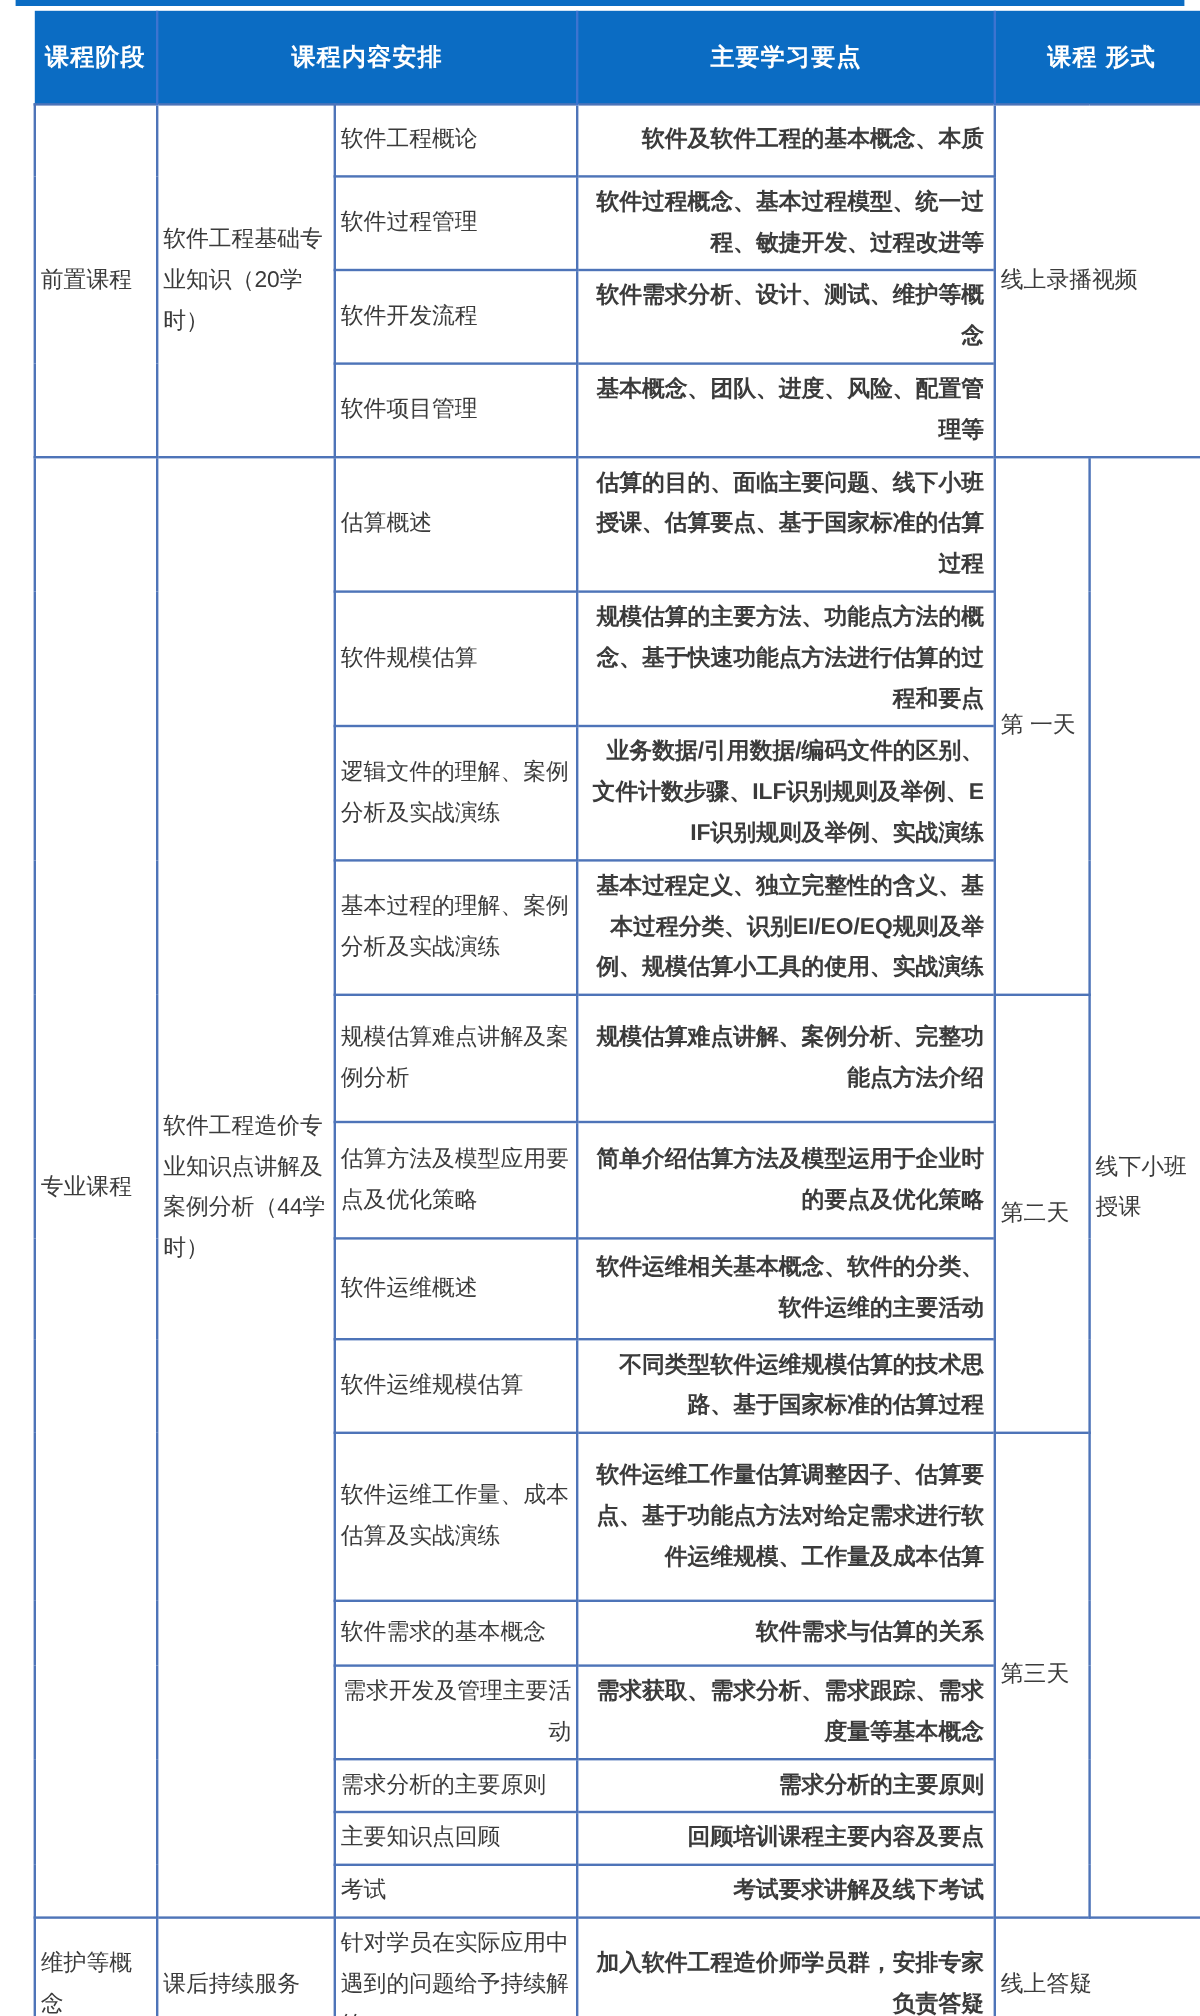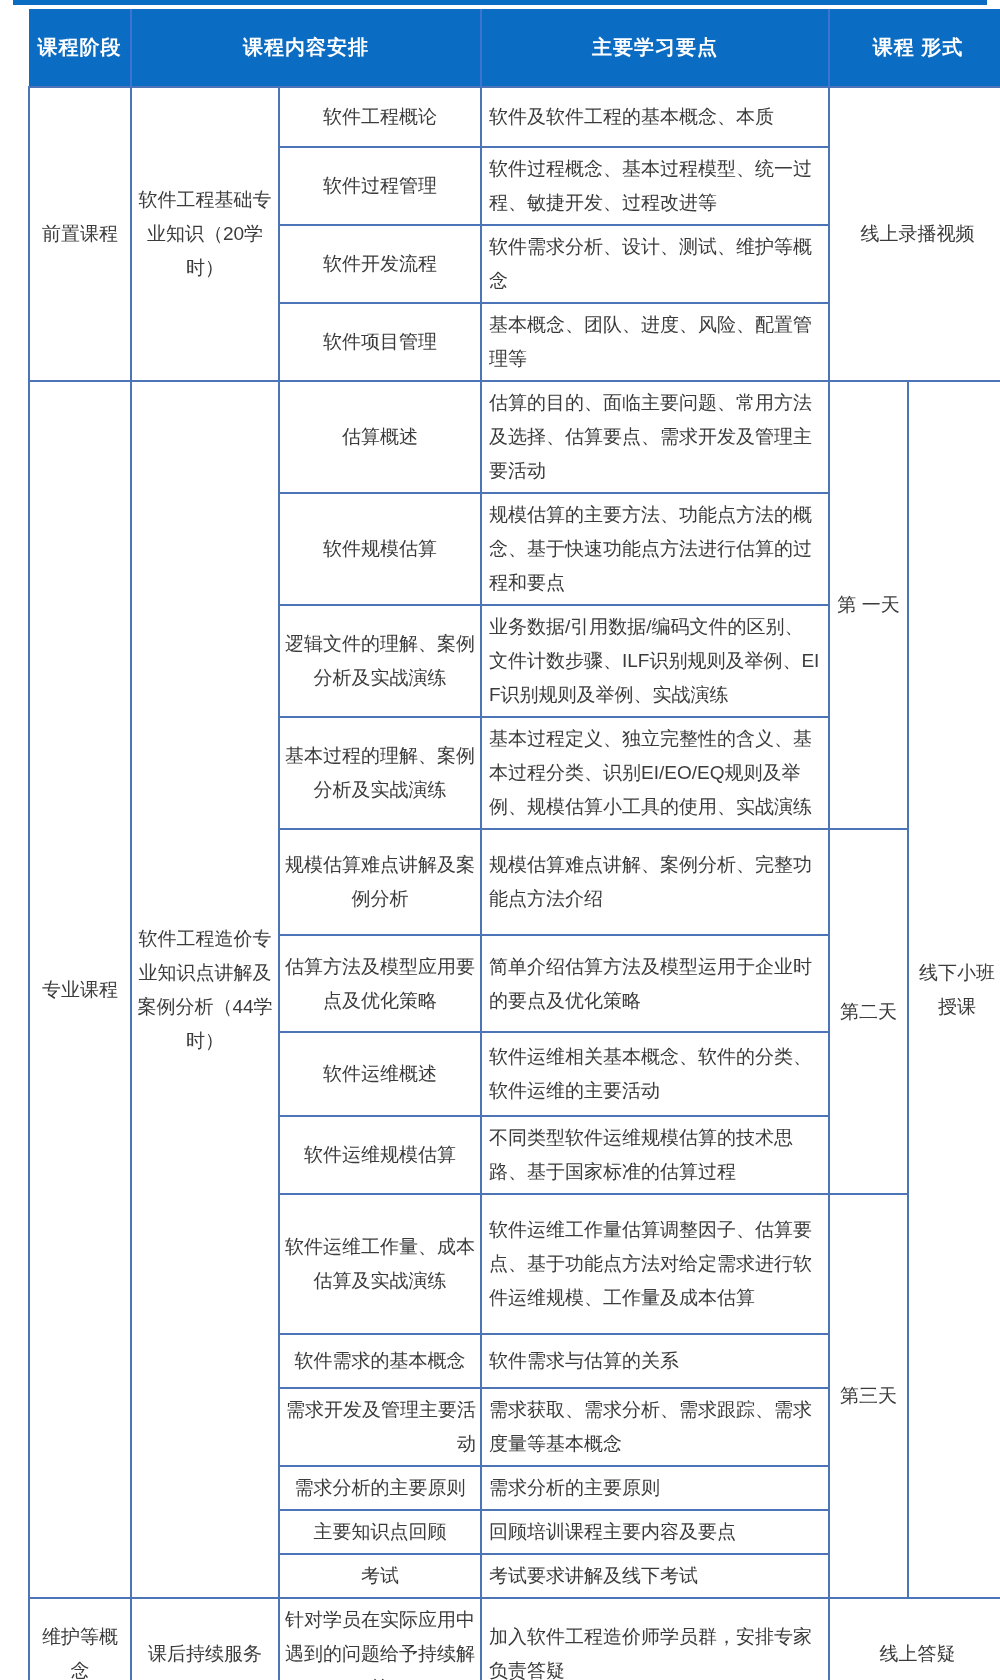--- a/index.html
+++ b/index.html
@@ -50,28 +50,28 @@
   }
   thead th:first-child { border-left: none; }
 
   
   tbody td {
     border: 2px solid var(--cell-border, #4e74b8);
     vertical-align: middle;
     font-size: 19px;
     line-height: 34px;
     padding: 4px 6px;
-    text-align: center;
     word-break: break-all;
   }
   tbody tr:last-child td { border-bottom: 4px solid var(--bottom-border, #2f6dc6); }
 
   td.c-points {
-    text-align: left;
+    text-align: right;
     padding: 4px 8px 4px 7px;
+    font-weight: bold;
   }
   td.c-stage, td.c-day, td.c-format, td.c-cat, td.c-topic { padding: 4px 4px; }
   td.ta-left { text-align: right; }
 </style>
 </head>
 <body style="color: rgb(59, 59, 59);">
 
 <div class="page">
   <div class="top-bar"></div>
 
@@ -111,21 +111,21 @@
       </tr>
       <tr style="height:76px">
         <td class="c-topic">软件项目管理</td>
         <td class="c-points">基本概念、团队、进度、风险、配置管理等</td>
       </tr>
 
       <tr style="height:110px">
         <td rowspan="14" class="c-stage">专业课程</td>
         <td rowspan="14" class="c-cat">软件工程造价专业知识点讲解及案例分析（44学时）</td>
         <td class="c-topic">估算概述</td>
-        <td class="c-points">估算的目的、面临主要问题、常用方法及选择、估算要点、需求开发及管理主要活动</td>
+        <td class="c-points">估算的目的、面临主要问题、线下小班授课、估算要点、基于国家标准的估算过程</td>
         <td rowspan="4" class="c-day">第 一天</td>
         <td rowspan="14" class="c-format">线下小班授课</td>
       </tr>
       <tr style="height:104px">
         <td class="c-topic">软件规模估算</td>
         <td class="c-points">规模估算的主要方法、功能点方法的概念、基于快速功能点方法进行估算的过程和要点</td>
       </tr>
       <tr style="height:106px">
         <td class="c-topic">逻辑文件的理解、案例分析及实战演练</td>
         <td class="c-points">业务数据/引用数据/编码文件的区别、文件计数步骤、ILF识别规则及举例、EIF识别规则及举例、实战演练</td>

